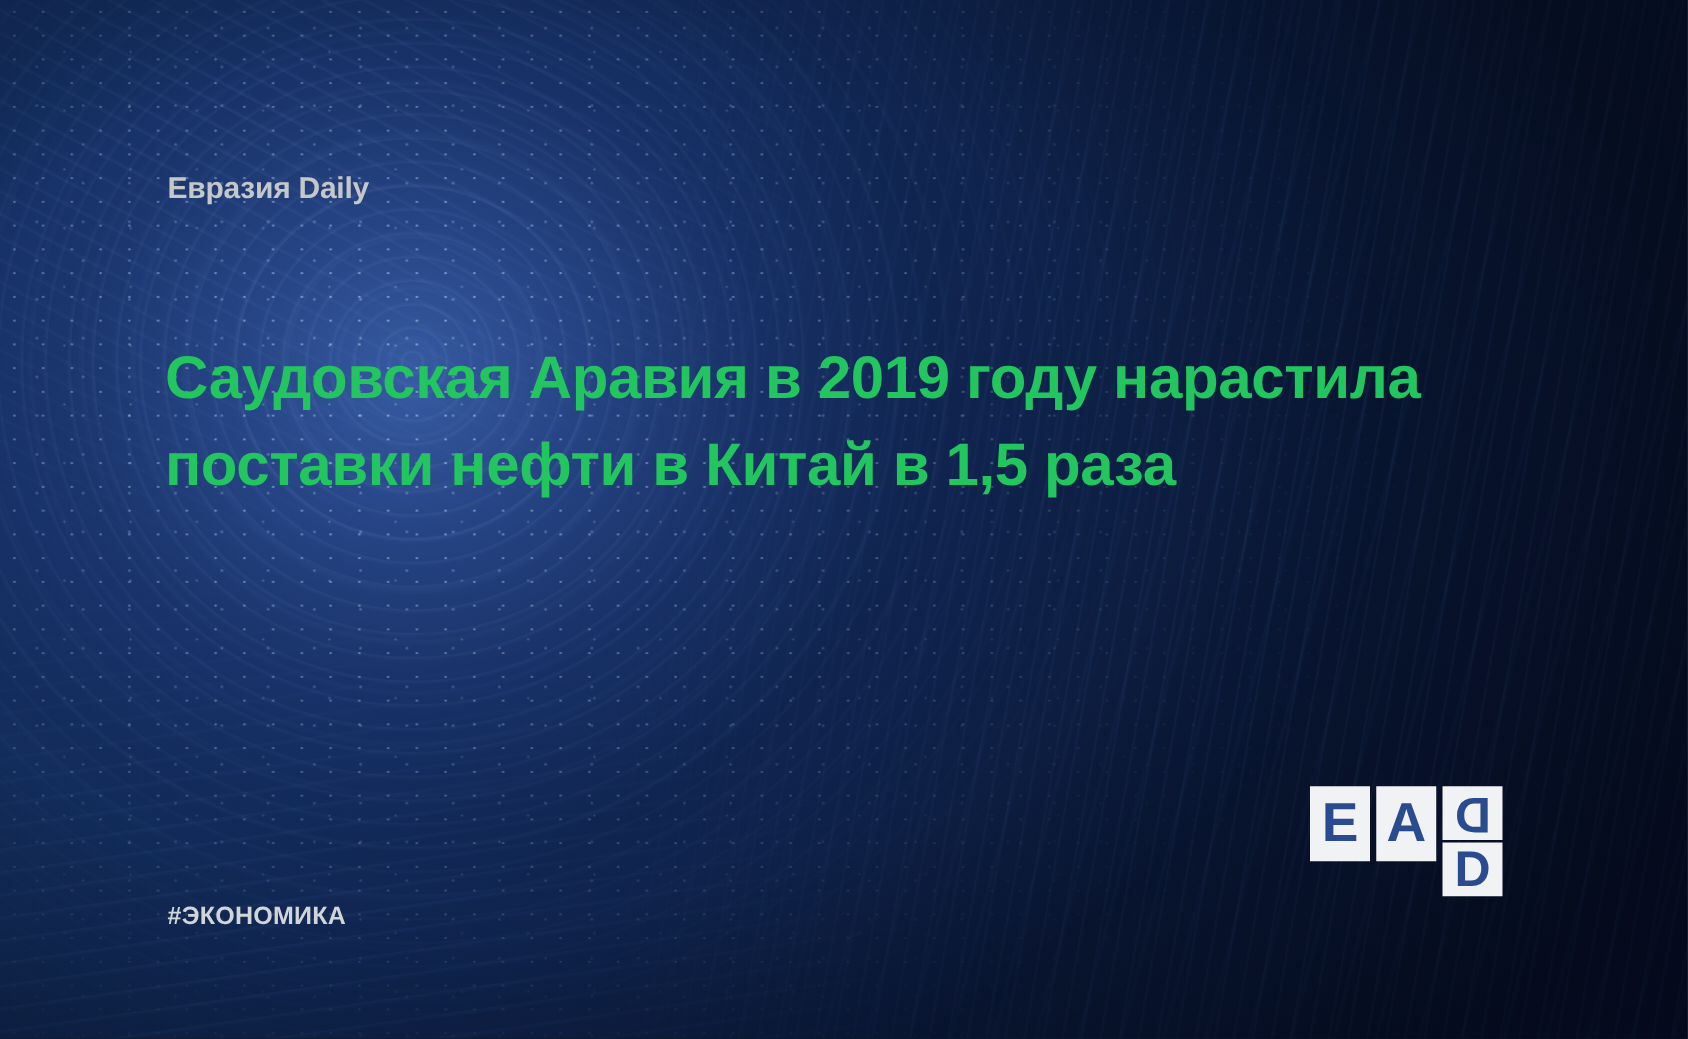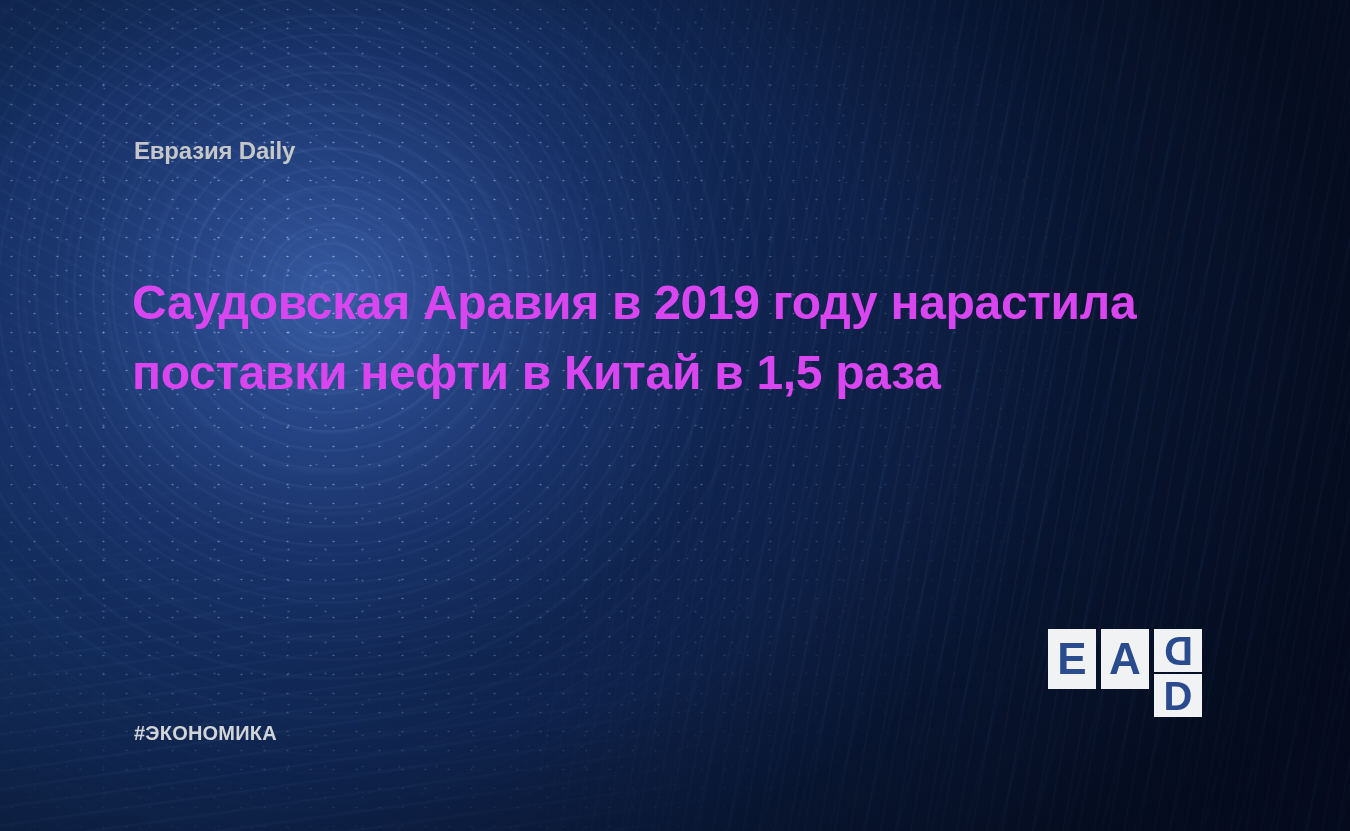--- a/index.html
+++ b/index.html
@@ -176,21 +176,21 @@
   .headline {
     position: absolute;
     left: 132px;
     top: 268px;
     width: 1110px;
     margin: 0;
     font-size: 48px;
     font-weight: 700;
     line-height: 1.46;
     letter-spacing: -0.3px;
-    color: #d946ef;
+    color: #22c55e;
   }
 
   .tag {
     position: absolute;
     left: 134px;
     top: 678px;
     font-size: 20px;
     font-weight: 700;
     letter-spacing: 0.2px;
     color: #d2d5d8;

